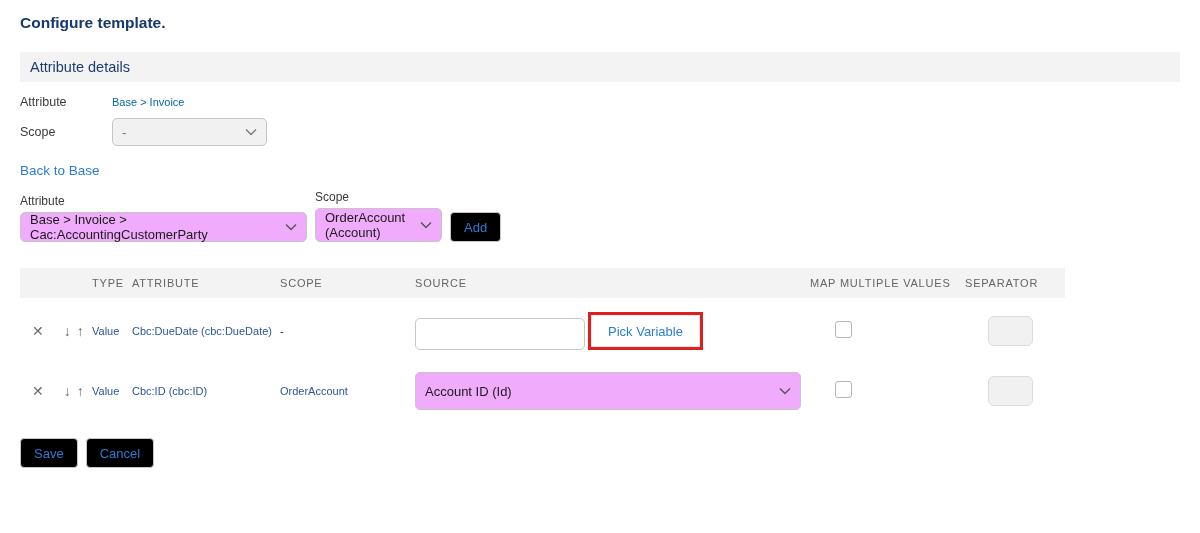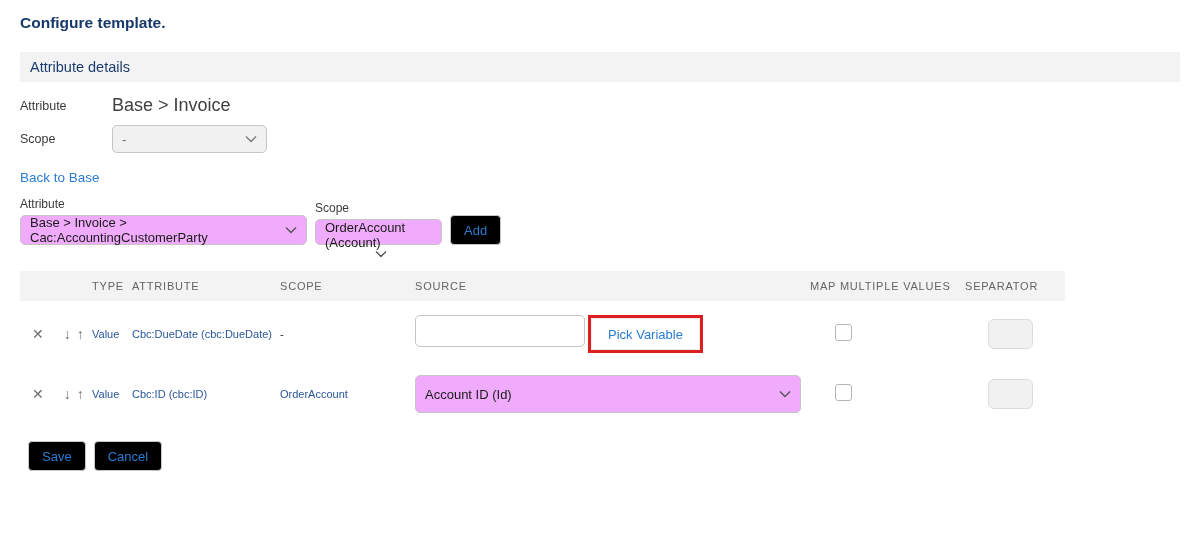--- a/index.html
+++ b/index.html
@@ -18,21 +18,21 @@
   .section-bar {
     width:1160px; height:30px; background:#f3f3f3;
     display:flex; align-items:center; padding-left:10px;
     font-size:14.5px; color:#1d3c6e; margin-bottom:0;
   }
   .section-bar.children { margin-top:16px; }
 
   
   .form-row { display:flex; align-items:center; margin-top:13px; }
   .form-label { width:92px; font-size:12.5px; color:#3b3a39; }
-  .nav-value { font-size:18px; color:#404040; }
+  .nav-value { font-size:11px; color:#0369a1; }
 
   .select-box {
     height:28px; display:inline-flex; align-items:center; justify-content:space-between;
     border:1px solid #c8c6c4; border-radius:5px; background:#f0abfc;
     padding:0 9px; font-size:13px; color:#1b1a19; cursor:pointer;
   }
   .select-box.disabled { background:#f1f1f1; color:#6e6e6e; cursor:default; }
   .chev { display:inline-block; margin-left:8px; line-height:0; }
   .chev svg { display:block; }
 
@@ -56,21 +56,21 @@
   }
   .tbl-head {
     height:30px; background:#f3f3f3;
     font-size:11px; letter-spacing:0.8px; color:#666463;
   }
   .tbl-row { margin-top:14px; min-height:36px; }
   .cell-actions { display:flex; align-items:center; padding-left:10px; gap:4px; }
   .icon-btn { background:none; border:none; cursor:pointer; font-size:14px; color:#6b6b6b; padding:0 2px; font-family:"Liberation Sans", sans-serif; }
   .navy { color:#2a5699; }
   .row-text { font-size:11px; }
-  .src-cell { display:flex; align-items:flex-start; }
+  .src-cell { display:flex; align-items:flex-end; }
   .text-input {
     width:170px; height:32px; border:1px solid #c8c6c4; border-radius:5px;
     padding:0 8px; font-size:13px; font-family:"Liberation Sans", sans-serif;
   }
   .highlight-wrap { border:3px solid #dd1f1f; margin-left:3px; padding:0; display:inline-block; }
   .pick-btn {
     height:32px; background:#fff; border:1px solid #ececec; border-radius:2px;
     color:#2b7cd3; font-size:13px; padding:0 16px; cursor:pointer;
     font-family:"Liberation Sans", sans-serif;
   }
@@ -78,21 +78,21 @@
   .cb-cell { padding-left:25px; }
   input[type="checkbox"] {
     width:17px; height:17px; appearance:none; -webkit-appearance:none;
     border:1px solid #b8b6b4; border-radius:3px; background:#fff; cursor:pointer;
   }
   .sep-cell { padding-left:23px; }
   .sep-input {
     width:45px; height:30px; background:#f1f1f1; border:1px solid #dcdcdc; border-radius:6px;
   }
 
-  .footer-btns { display:flex; gap:8px; margin-top:28px;margin-left:8px; }
+  .footer-btns { display:flex; gap:8px; margin-top:28px; }
   .footer-btns .btn { min-width:46px; }
 </style>
 </head>
 <body>
 
 <div class="page">
 
   <h1 class="page-title">Configure template.</h1>
 
   
@@ -128,21 +128,21 @@
         <span>Base &gt; Invoice &gt; Cac:AccountingCustomerParty</span>
         <span class="chev">
           <svg width="12" height="8" viewBox="0 0 12 8">
               <polyline points="1,1.5 6,6.5 11,1.5" fill="none" stroke="#555" stroke-width="1.4"></polyline>
             </svg>
         </span>
       </div>
     </div>
     <div>
       <span class="field-label">Scope</span>
-      <div class="select-box" style="width:127px; height:26px;flex-direction:column;">
+      <div class="select-box" style="width:127px; height:34px;">
         <span>OrderAccount (Account)</span>
         <span class="chev" style="margin-left:4px;">
           <svg width="12" height="8" viewBox="0 0 12 8">
               <polyline points="1,1.5 6,6.5 11,1.5" fill="none" stroke="#555" stroke-width="1.4"></polyline>
             </svg>
         </span>
       </div>
     </div>
     <button class="btn">Add</button>
   </div>

